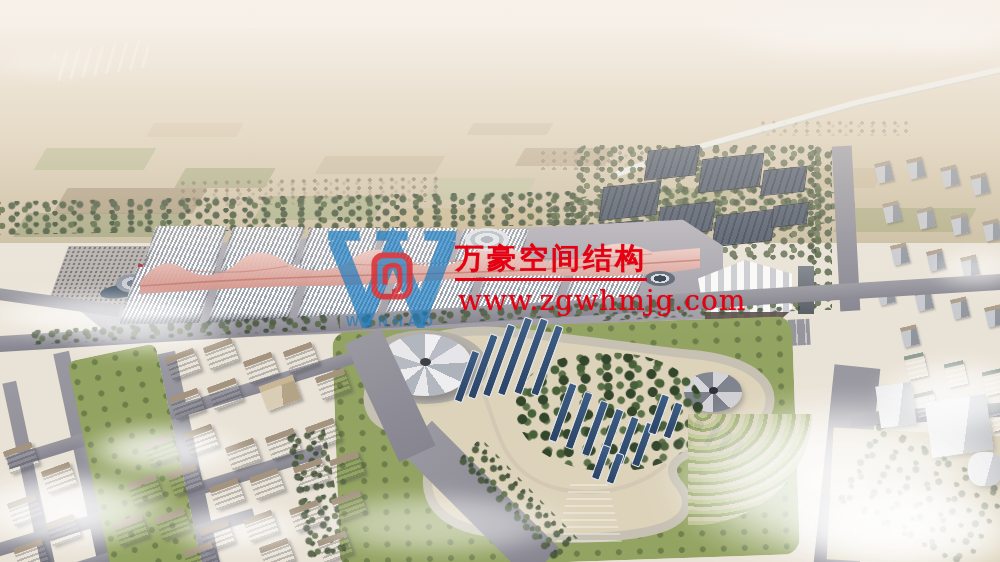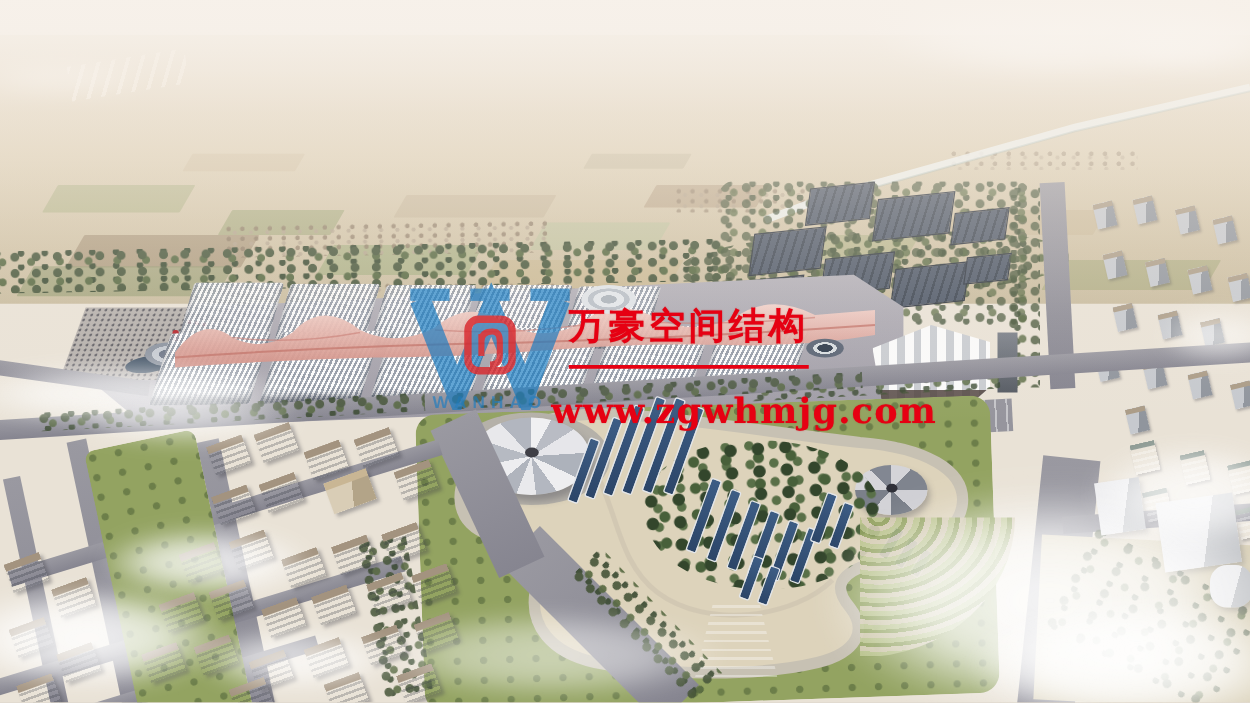--- a/index.html
+++ b/index.html
@@ -72,25 +72,25 @@
     background-image:repeating-linear-gradient(0deg,rgba(255,255,255,.3) 0 2px,transparent 2px 5px);
     box-shadow:inset 0 4px 0 #8d9a93,1px 2px 2px rgba(60,60,70,.3);}
   .bw{position:absolute;background:linear-gradient(105deg,#ececee 60%,#c2c4c8 60%);box-shadow:2px 3px 4px rgba(90,90,100,.3);}
   
   .cloud{position:absolute;border-radius:50%;filter:blur(8px);
     background:radial-gradient(closest-side,rgba(255,255,255,.98),rgba(255,255,255,.8) 55%,rgba(255,255,255,0) 100%);}
   .haze{left:0;top:0;width:1000px;height:562px;pointer-events:none;
     background:linear-gradient(180deg,rgba(247,241,234,.96) 0%,rgba(247,241,234,.82) 6%,rgba(246,238,229,.55) 16%,rgba(246,238,229,.32) 30%,rgba(248,240,231,.12) 45%,rgba(248,240,231,0) 60%);}
   
   .wm-logo{position:absolute;left:326px;top:226px;width:132px;height:102px;opacity:.85;}
-  .wm-cn{position:absolute;left:455px;top:246px;font-family:Liberation Serif, serif;
+  .wm-cn{position:absolute;left:455px;top:246px;font-family:Liberation Mono, monospace;
     font-size:29px;font-weight:900;color:#e60012;letter-spacing:3px;line-height:1.05;
-    border-bottom:3px solid #e60012;padding-bottom:16px;text-shadow:0 0 1px rgba(190,0,10,.6);}
-  .wm-url{position:absolute;left:441px;top:284px;font-family:"DejaVu Serif",serif;
-    font-size:28px;font-weight:700;color:#e60012;letter-spacing:1px;text-shadow:0 0 1px rgba(190,0,10,.6);margin-top:28px;}
+    border-bottom:3px solid #e60012;padding-bottom:2px;text-shadow:0 0 1px rgba(190,0,10,.6);}
+  .wm-url{position:absolute;left:458px;top:284px;font-family:"DejaVu Serif",serif;
+    font-size:28px;font-weight:400;color:#e60012;letter-spacing:1px;text-shadow:0 0 1px rgba(190,0,10,.6);}
 </style>
 </head>
 <body>
 
 <div class="scene">
 
   <div class="abs sky"></div>
   <div class="abs farm">
     <div class="patch" style="left:40px;top:120px;width:110px;height:22px;background:#a8ad7e;"></div>
     <div class="patch" style="left:180px;top:140px;width:90px;height:20px;background:#97a06f;"></div>

